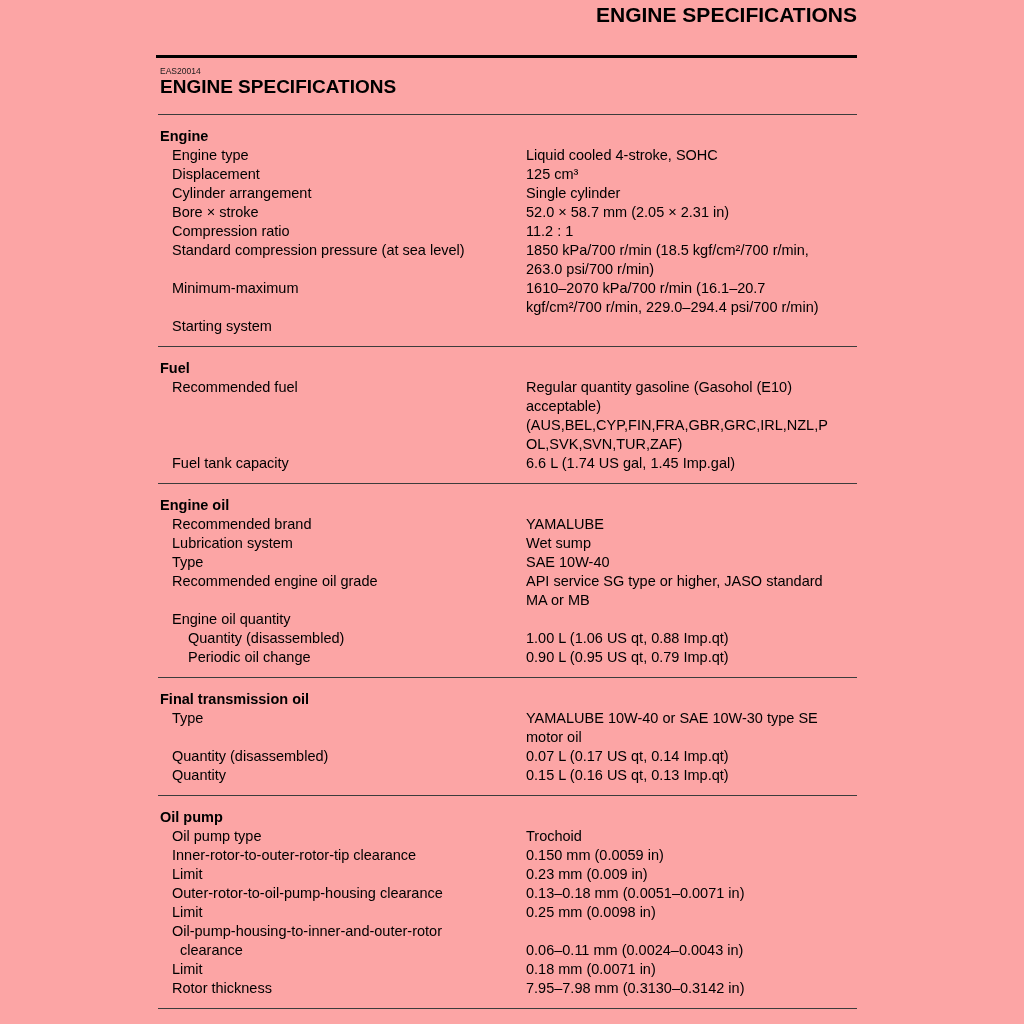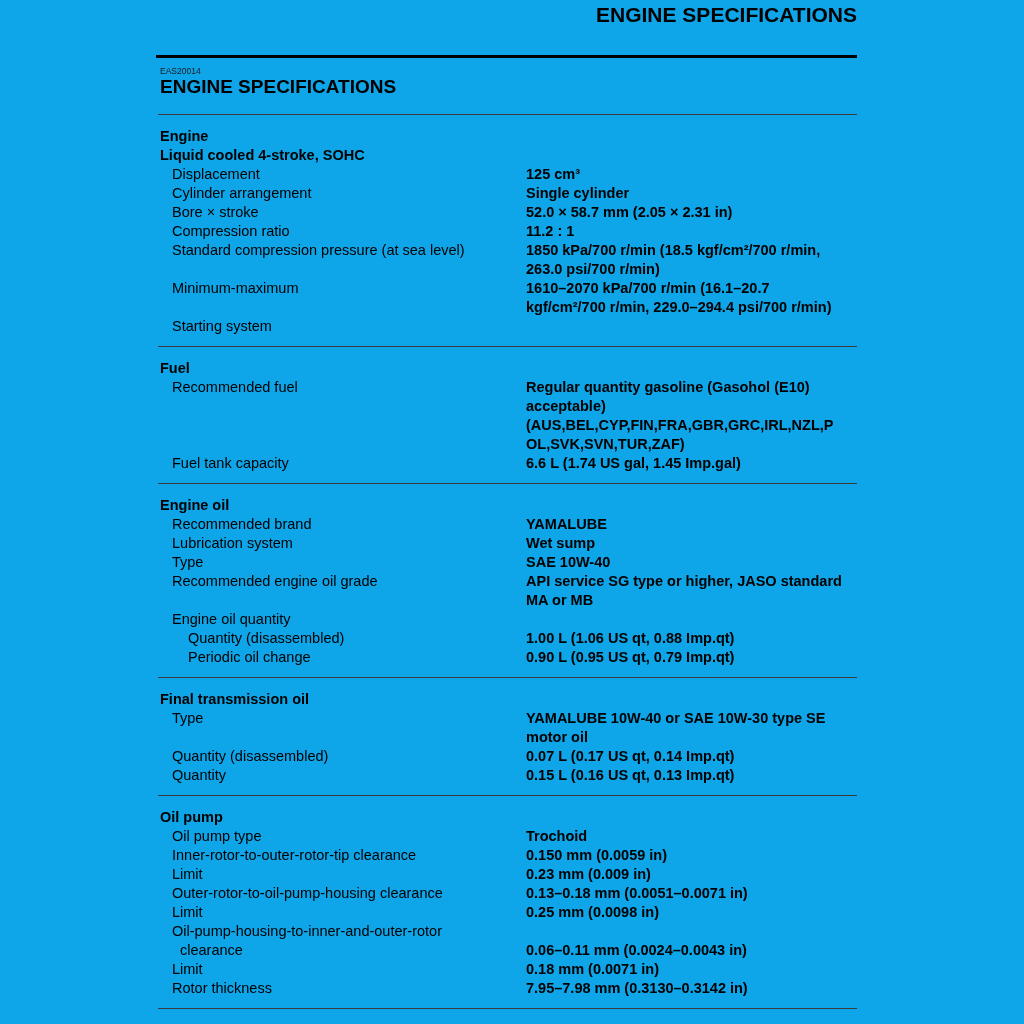--- a/index.html
+++ b/index.html
@@ -1,20 +1,20 @@
 <!DOCTYPE html>
 <html><head>
 <meta charset="utf-8">
 <style>
   html, body { margin: 0; padding: 0; background: #ffffff; }
   .page {
     position: relative;
     width: 1024px;
     height: 1024px;
-    background: #0ea5e9;
+    background: #fca5a5;
     overflow: hidden;
     color: #000;
     font-family: "Liberation Sans", "DejaVu Sans", sans-serif;
   }
   .running-head {
     position: absolute;
     top: 3px;
     left: 160px;
     width: 697px;
     text-align: right;
@@ -71,41 +71,41 @@
     box-sizing: border-box;
     width: 366px;
     flex: 0 0 auto;
   }
   .indent-1 { padding-left: 12px; }
   .indent-2 { padding-left: 20px; }
   .indent-3 { padding-left: 28px; }
   .spec-value {
     flex: 1;
     white-space: pre-line;
-    font-weight: bold;
   }
   .bottom-rule {
     border-top: 1px solid #3c3c3c;
     height: 0;
   }
 </style>
 </head>
 <body>
 
 <div class="page">
   <div class="running-head">ENGINE SPECIFICATIONS</div>
   <div class="thick-rule"></div>
   <div class="doc-code">EAS20014</div>
   <h1 class="page-title">ENGINE SPECIFICATIONS</h1>
 
   <div class="content">
     <div id="spec-sections">
         <section class="spec-section">
           <div class="section-title">Engine</div>
           <div class="spec-row">
+            <div class="spec-label indent-1">Engine type</div>
             <div class="spec-value">Liquid cooled 4-stroke, SOHC</div>
           </div>
           <div class="spec-row">
             <div class="spec-label indent-1">Displacement</div>
             <div class="spec-value">125 cm³</div>
           </div>
           <div class="spec-row">
             <div class="spec-label indent-1">Cylinder arrangement</div>
             <div class="spec-value">Single cylinder</div>
           </div>

